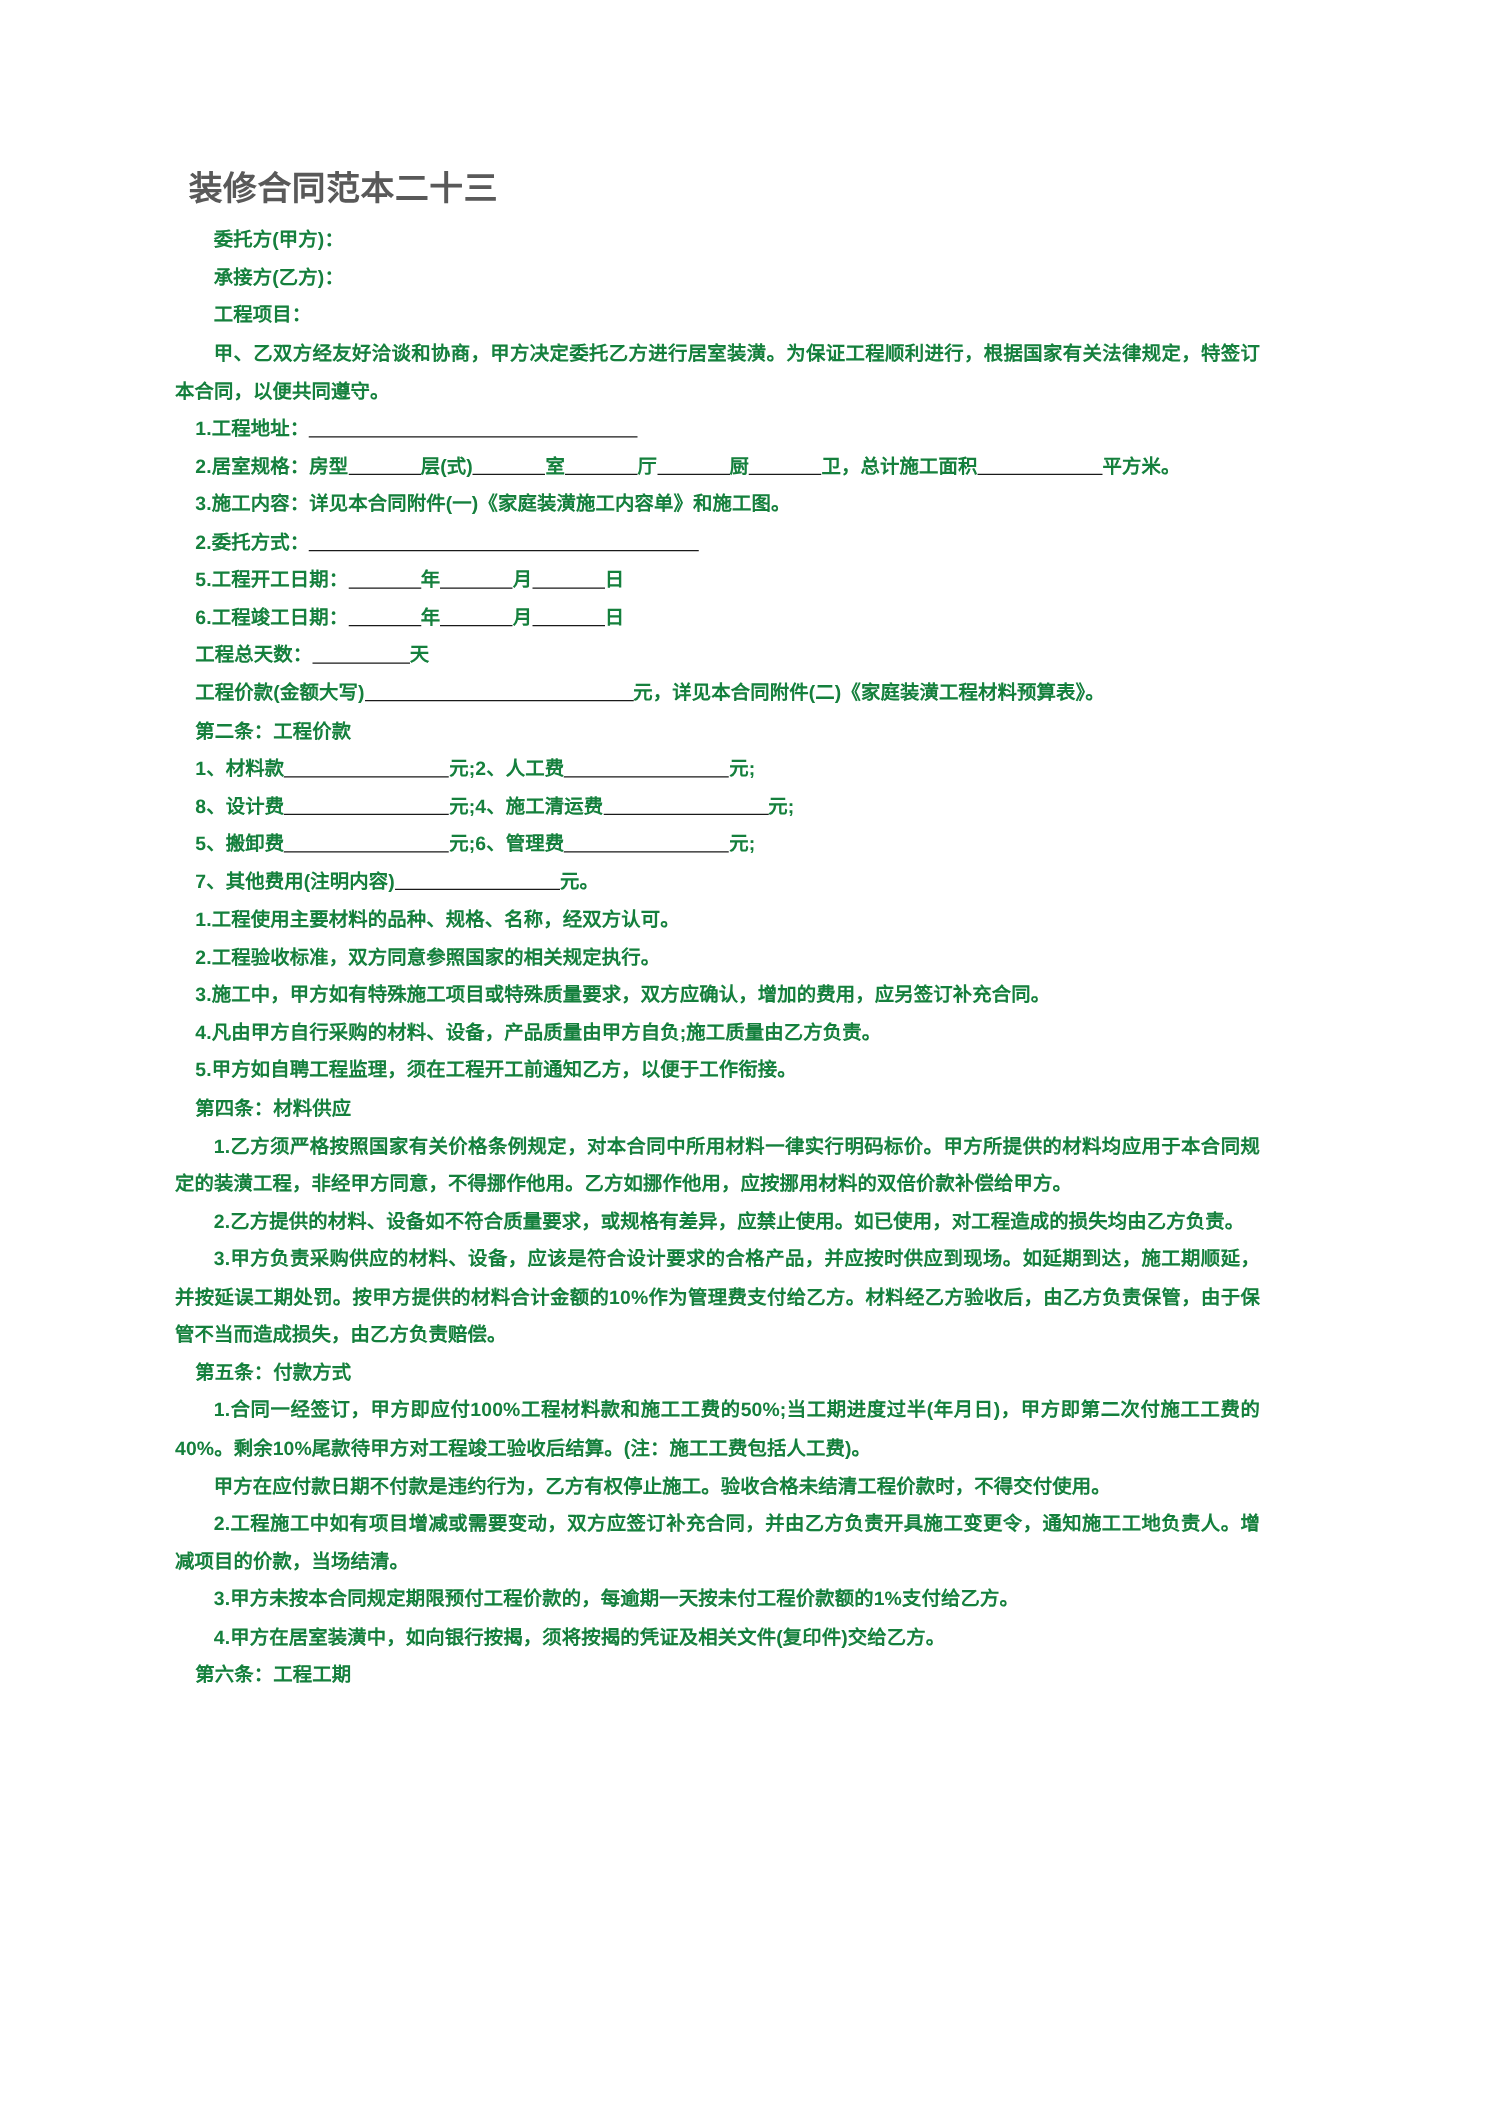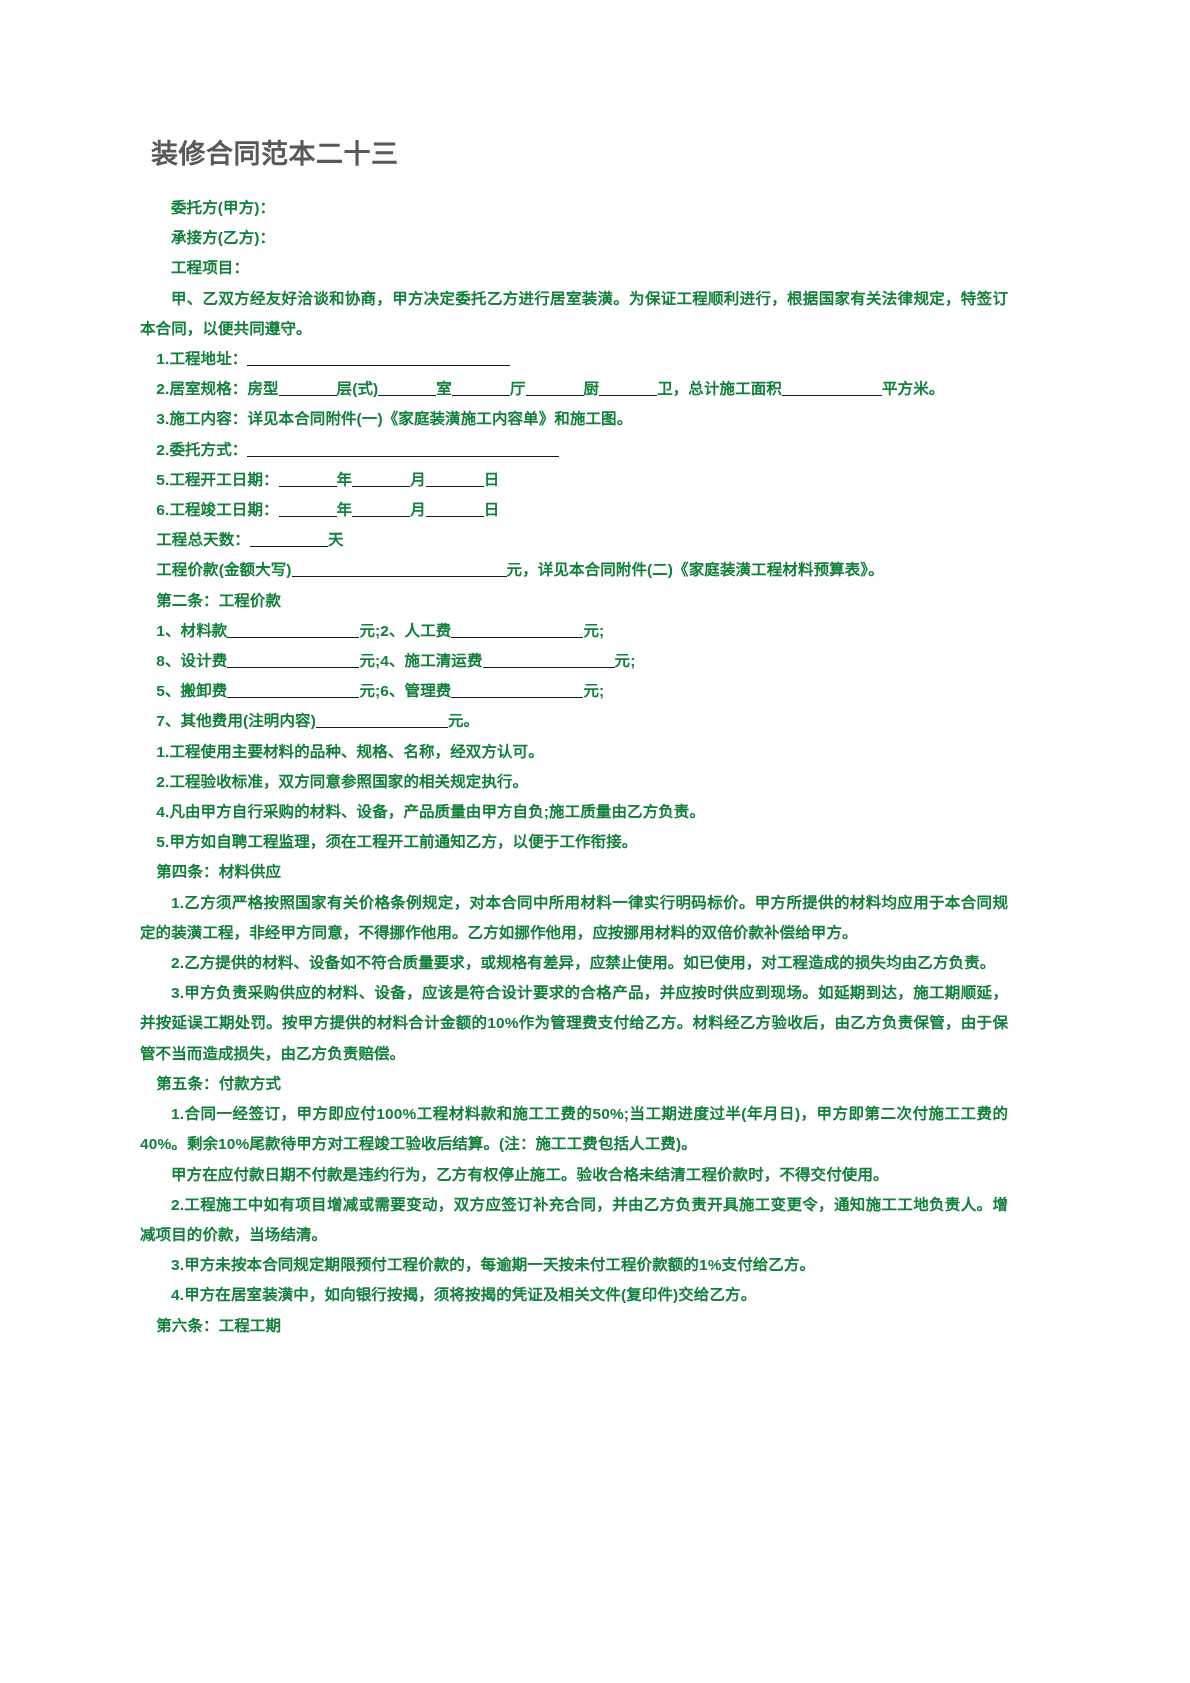--- a/index.html
+++ b/index.html
@@ -28,26 +28,26 @@
 
   
   .doc-body {
     position: absolute;
     left: 140px;
     top: 134px;
     width: 868px;
   }
 
   .doc-title {
-    font-family: Liberation Sans, sans-serif;
+    font-family: Liberation Mono, monospace;
     font-size: 27px;
     line-height: 40px;
     color: #595959;
     letter-spacing: 0.5px;
-    margin: 0 0 19px 11px;
+    margin: 0 0 4px 11px;
     white-space: nowrap;
   }
 
   .para {
     font-size: 15.5px;
     line-height: 30.2px;
     color: #15803d;
     margin: 0;
     text-align: justify;
     text-justify: inter-ideograph;
@@ -114,20 +114,21 @@
     <p class="para indent-one"><span>1、材料款</span><span class="blank b-xl"></span><span>元;2、人工费</span><span class="blank b-xl"></span><span>元;</span></p>
 
     <p class="para indent-one"><span>8、设计费</span><span class="blank b-xl"></span><span>元;4、施工清运费</span><span class="blank b-xl"></span><span>元;</span></p>
 
     <p class="para indent-one"><span>5、搬卸费</span><span class="blank b-xl"></span><span>元;6、管理费</span><span class="blank b-xl"></span><span>元;</span></p>
 
     <p class="para indent-one"><span>7、其他费用(注明内容)</span><span class="blank b-xl"></span><span>元。</span></p>
 
     <p class="para indent-one">1.工程使用主要材料的品种、规格、名称，经双方认可。</p>
     <p class="para indent-one">2.工程验收标准，双方同意参照国家的相关规定执行。</p>
+    <p class="para indent-one">3.施工中，甲方如有特殊施工项目或特殊质量要求，双方应确认，增加的费用，应另签订补充合同。</p>
     <p class="para indent-one">4.凡由甲方自行采购的材料、设备，产品质量由甲方自负;施工质量由乙方负责。</p>
     <p class="para indent-one">5.甲方如自聘工程监理，须在工程开工前通知乙方，以便于工作衔接。</p>
 
     <p class="para indent-one">第四条：材料供应</p>
     <p class="para indent">1.乙方须严格按照国家有关价格条例规定，对本合同中所用材料一律实行明码标价。甲方所提供的材料均应用于本合同规定的装潢工程，非经甲方同意，不得挪作他用。乙方如挪作他用，应按挪用材料的双倍价款补偿给甲方。</p>
     <p class="para indent">2.乙方提供的材料、设备如不符合质量要求，或规格有差异，应禁止使用。如已使用，对工程造成的损失均由乙方负责。</p>
     <p class="para indent">3.甲方负责采购供应的材料、设备，应该是符合设计要求的合格产品，并应按时供应到现场。如延期到达，施工期顺延，并按延误工期处罚。按甲方提供的材料合计金额的10%作为管理费支付给乙方。材料经乙方验收后，由乙方负责保管，由于保管不当而造成损失，由乙方负责赔偿。</p>
 
     <p class="para indent-one">第五条：付款方式</p>
     <p class="para indent">1.合同一经签订，甲方即应付100%工程材料款和施工工费的50%;当工期进度过半(年月日)，甲方即第二次付施工工费的40%。剩余10%尾款待甲方对工程竣工验收后结算。(注：施工工费包括人工费)。</p>

